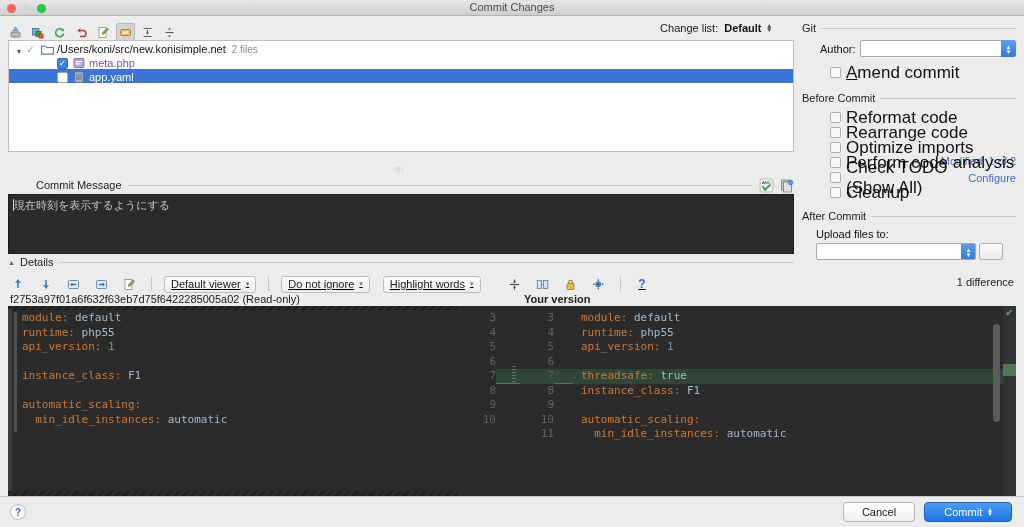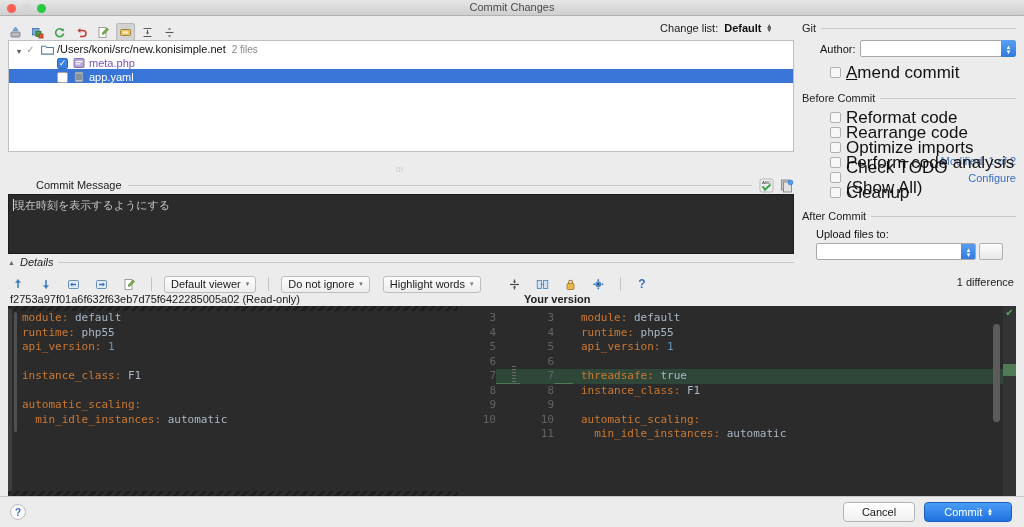--- a/index.html
+++ b/index.html
@@ -109,21 +109,21 @@
     padding: 3px 4px; color: #c8c8c8;
     font-family: "DejaVu Sans", sans-serif; font-size: 11px;
   }
   .cm-caret {
     display: inline-block; width: 1px; height: 12px; background: #d0d0d0;
     vertical-align: -2px;
   }
 
   .details-header {
     position: absolute; left: 8px; top: 256px; width: 786px; height: 12px;
-    display: flex; align-items: center; gap: 5px; font-style: italic;
+    display: flex; align-items: center; gap: 5px;
   }
   .details-tri { font-size: 7px; color: #666; }
   .details-text { font-size: 11px; color: #222; }
 
   
   .rightcol { position: absolute; left: 802px; top: 22px; width: 214px; }
   .sec-head {
     display: flex; align-items: center; gap: 5px; margin-bottom: 6px;
     font-size: 11px; color: #222;
   }
@@ -159,21 +159,21 @@
     border-radius: 2px; position: relative; overflow: hidden;
   }
   .upload-btn {
     width: 24px; height: 17px; background: linear-gradient(to bottom,#fcfcfc,#e8e8e8);
     border: 1px solid #b0b0b0; border-radius: 2px;
   }
 
   
   .difftb {
     position: absolute; left: 8px; top: 274px; right: 8px; height: 20px;
-    display: flex; align-items: center; gap: 9px;
+    display: flex; align-items: center; gap: 9px; text-decoration: underline;
   }
   .dd {
     height: 17px; padding: 0 6px; display: flex; align-items: center; gap: 5px;
     border: 1px solid #bdbdbd; border-radius: 3px;
     background: linear-gradient(to bottom,#fdfdfd,#ededed);
     font-size: 11px; color: #1a1a1a;
   }
   .dd .caret { font-size: 7px; color: #777; }
   .diffcount {
     position: absolute; right: 10px; top: 276px; font-size: 11px; color: #222;

